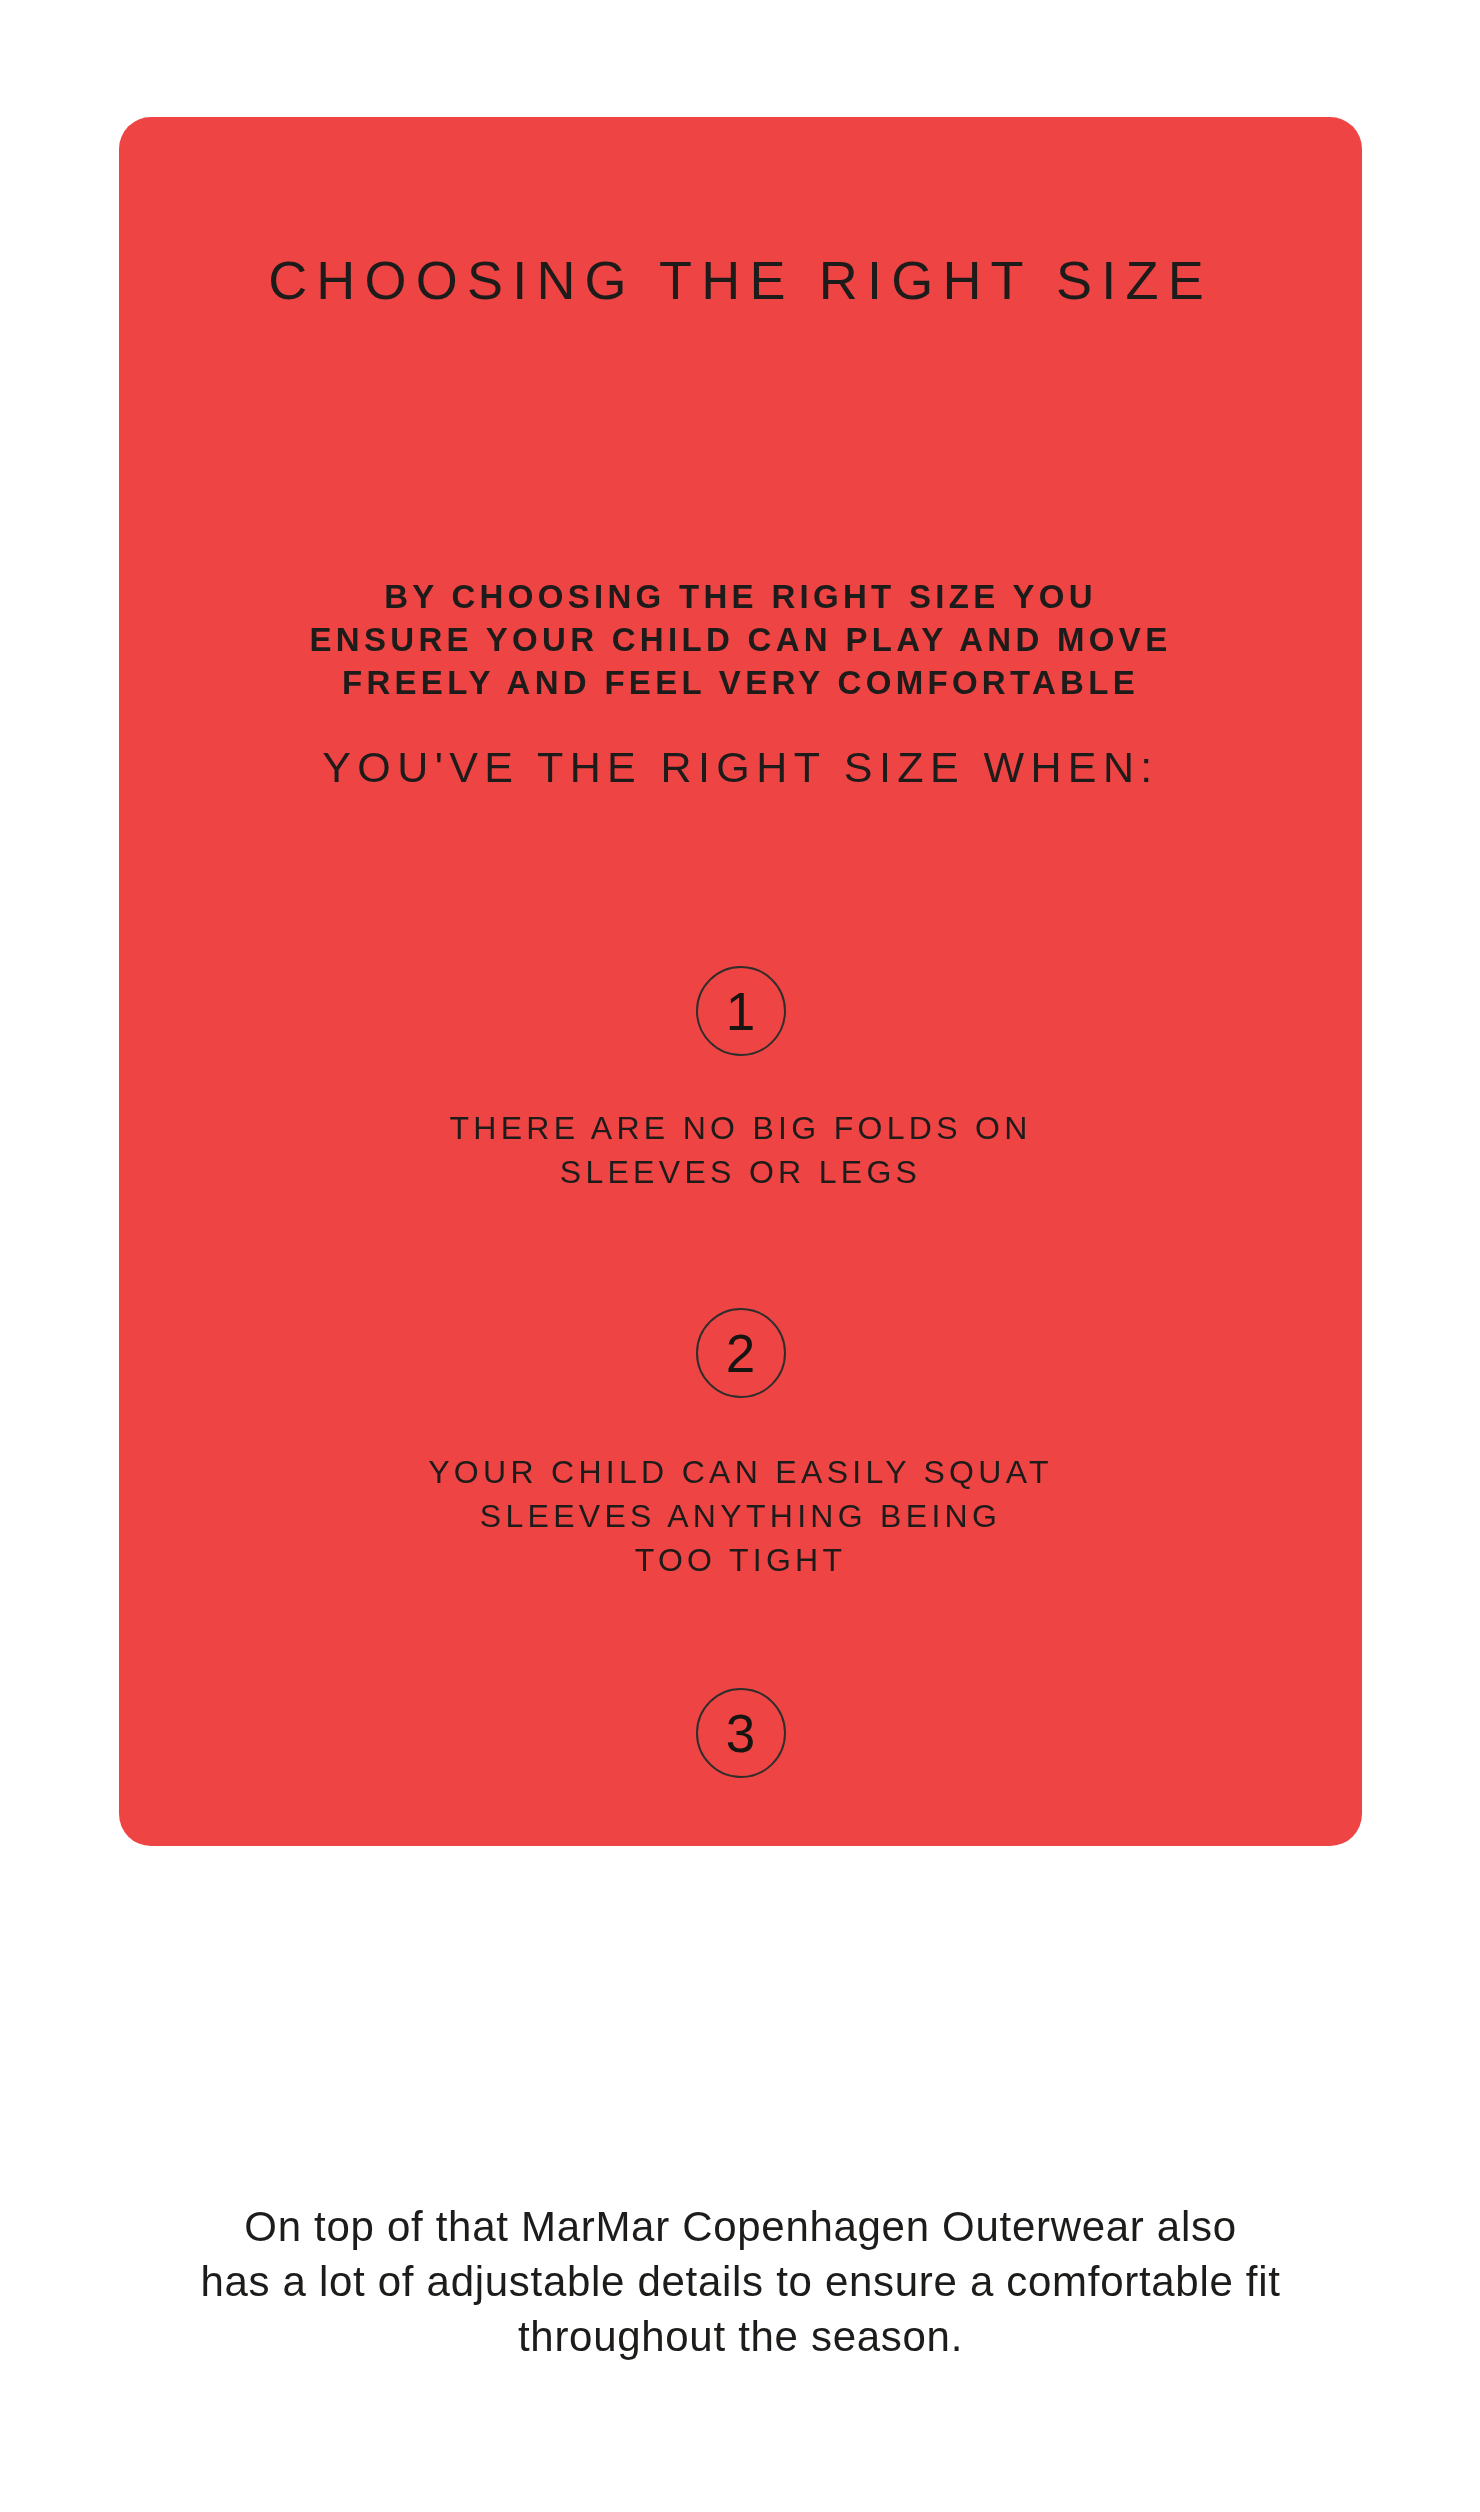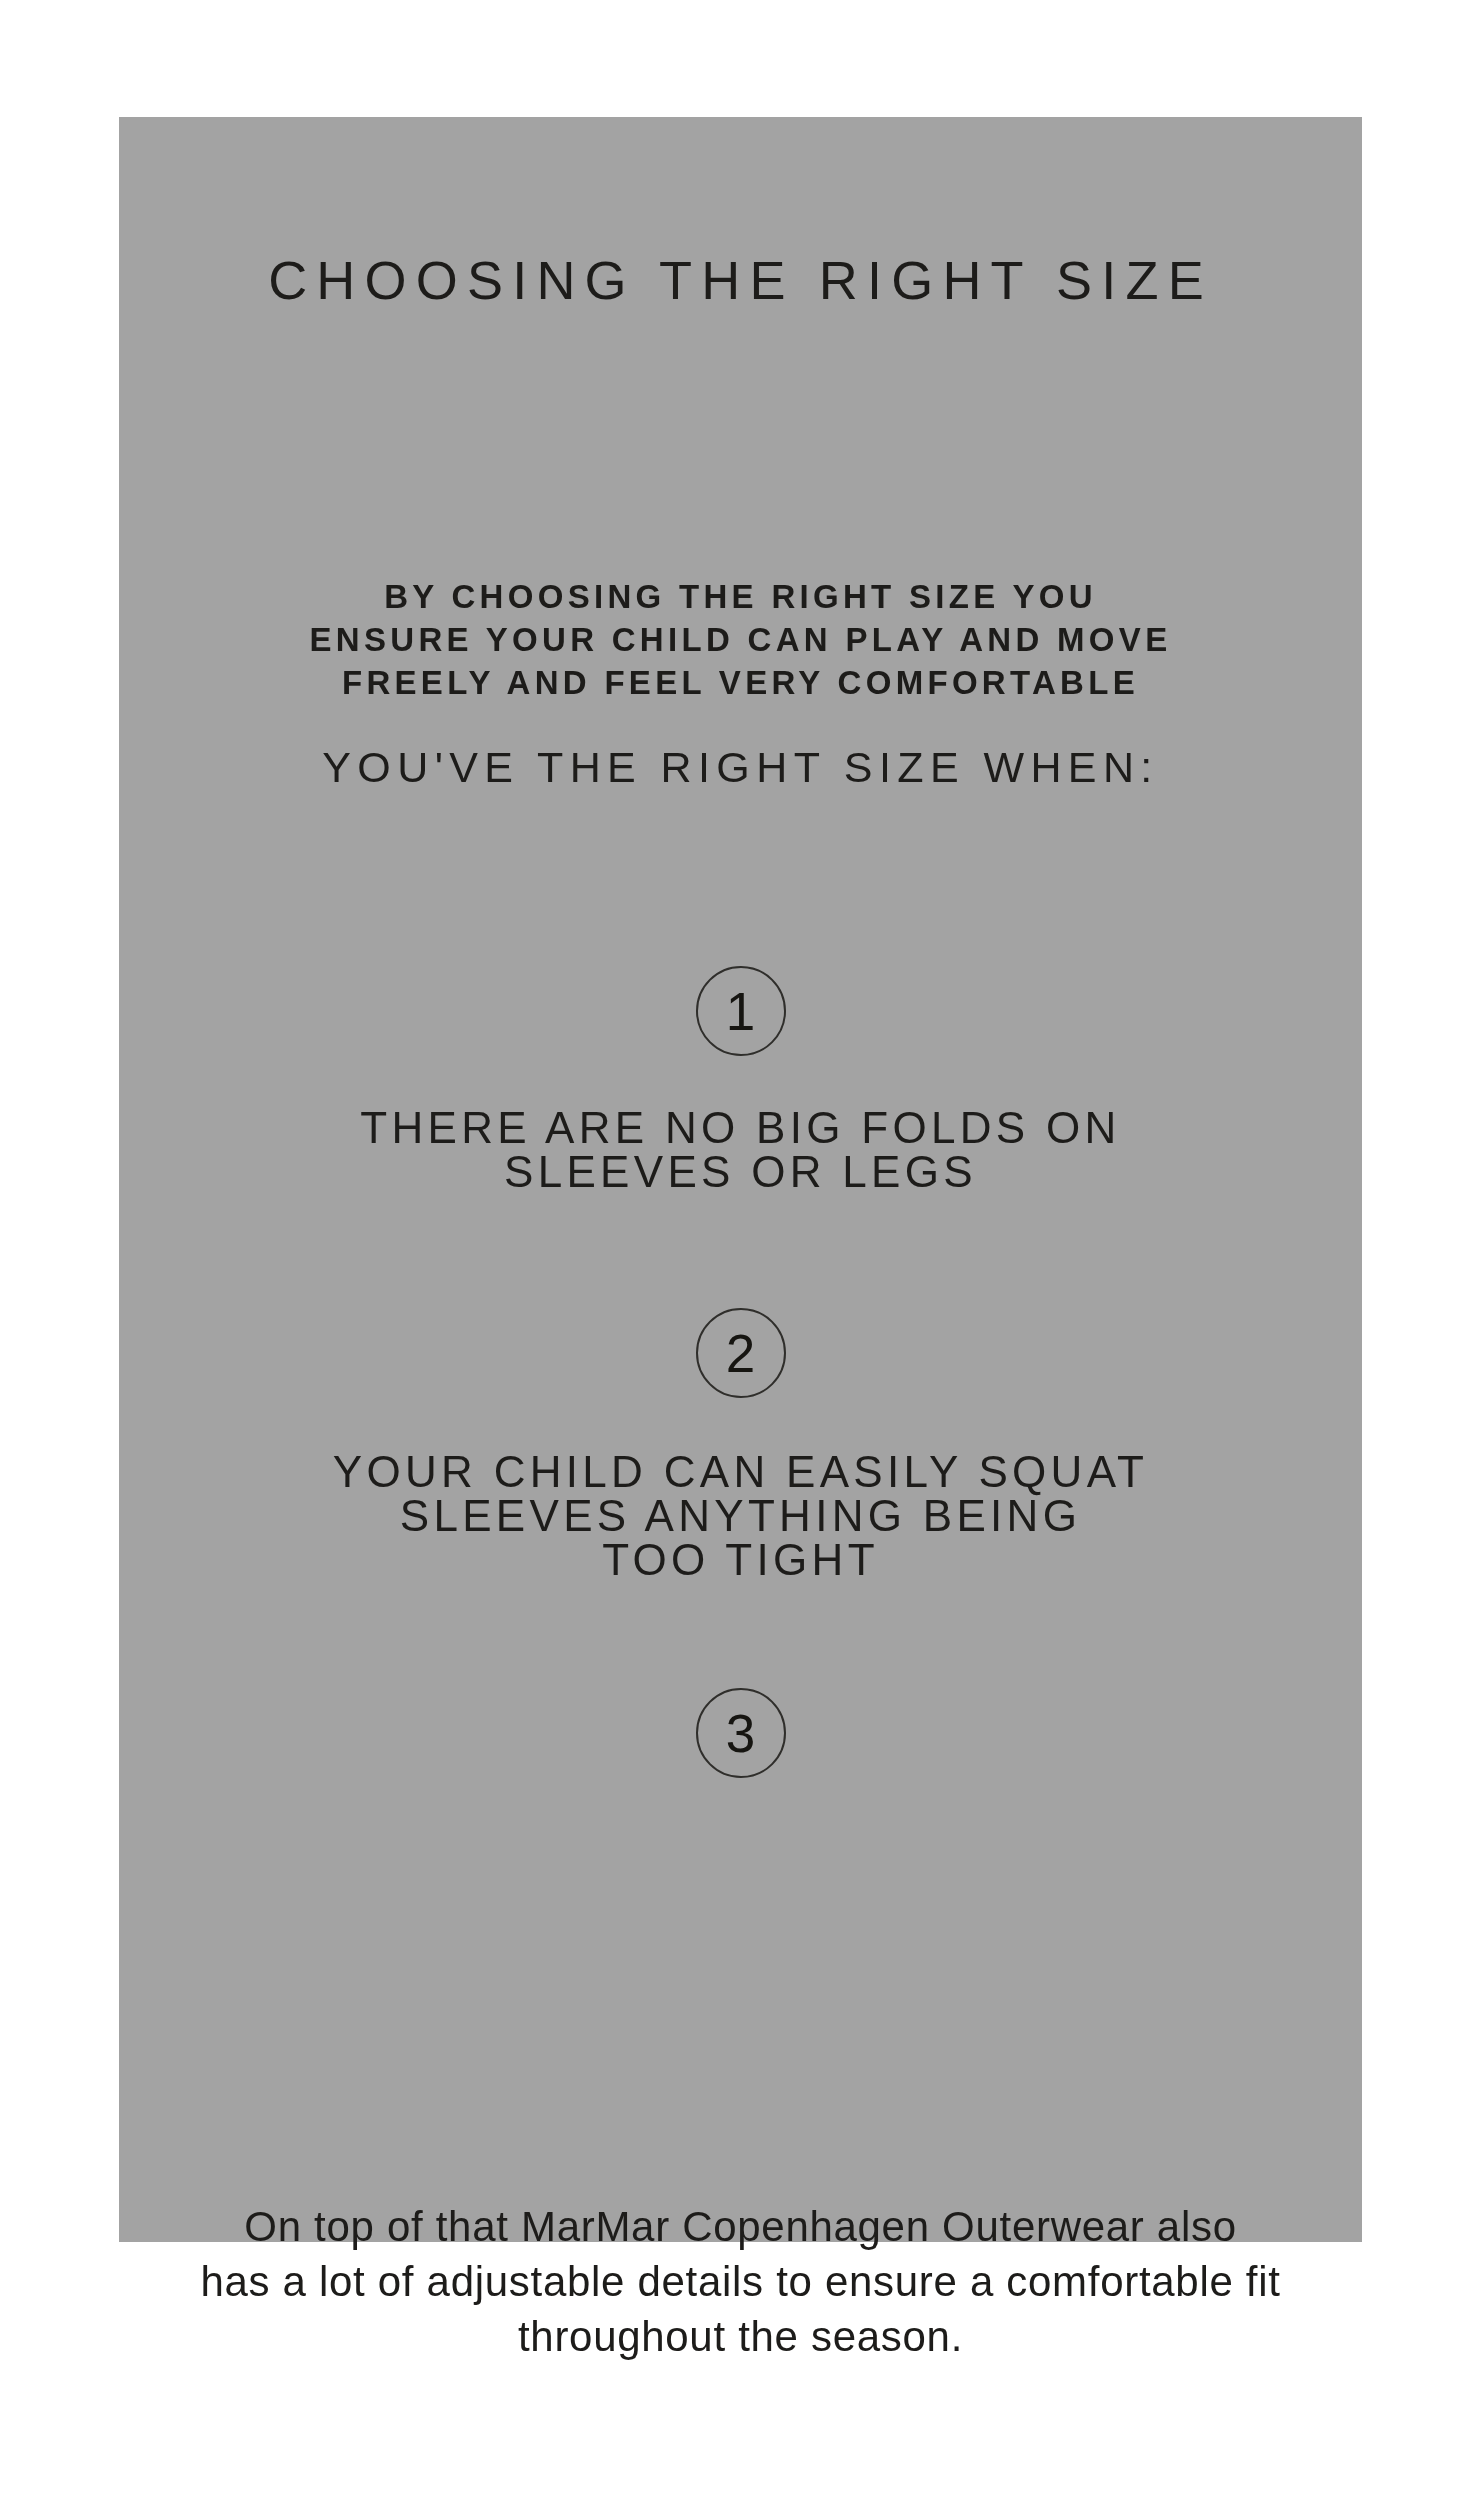--- a/index.html
+++ b/index.html
@@ -10,22 +10,23 @@
     height: 2512px;
     position: relative;
     font-family: "Liberation Sans", sans-serif;
   }
 
   .card {
     position: absolute;
     left: 119px;
     top: 117px;
     width: 1243px;
-    height: 2125px;
-    background: #a3a3a3;
+    height: 1729px;
+    background: #ef4444;
+    border-radius: 32px;
   }
 
   .card .block {
     position: absolute;
     left: 0;
     width: 100%;
     text-align: center;
     margin: 0;
     color: #1d1c1a;
     white-space: pre-line;
@@ -75,21 +76,21 @@
     font-weight: 500;
     color: #161511;
     line-height: 1;
   }
 
   .circle-1 { top: 849px; }
   .circle-2 { top: 1191px; }
   .circle-3 { top: 1571px; }
 
   .step-text {
-    font-size: 44px;
+    font-size: 32px;
     letter-spacing: 4.3px;
     line-height: 44px;
     font-weight: 500;
   }
 
   .step-text-1 { top: 989px; }
   .step-text-2 { top: 1333px; }
   .step-text-3 { top: 1714px; }
 
   .footer {

